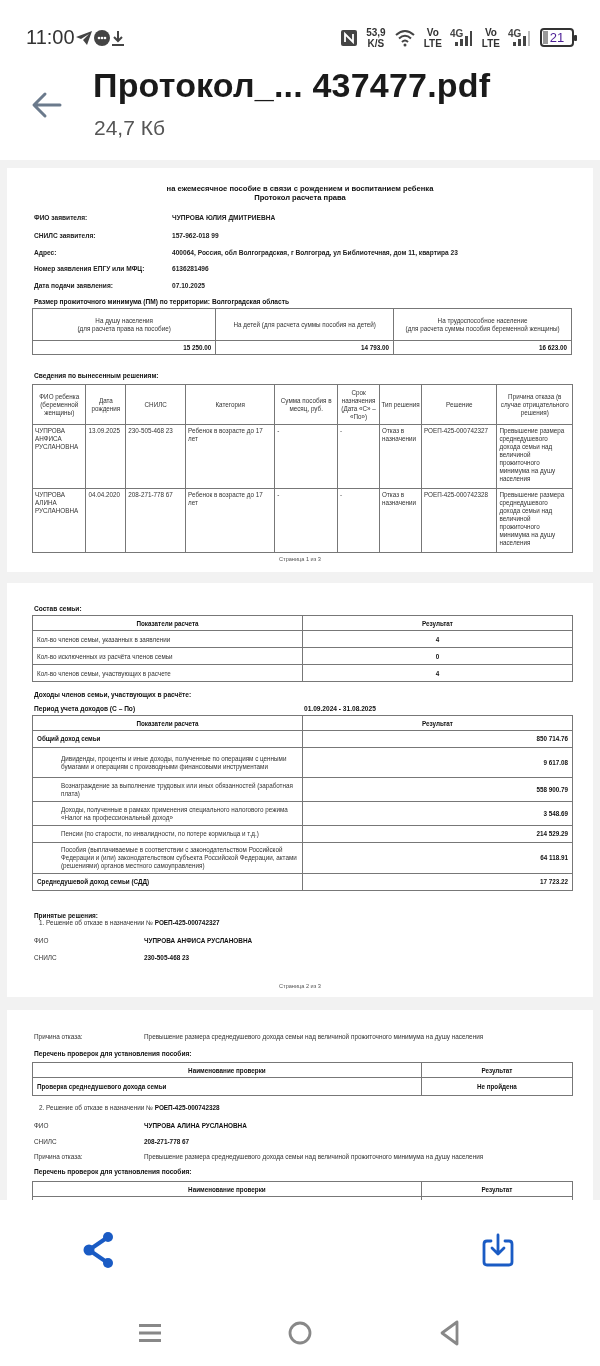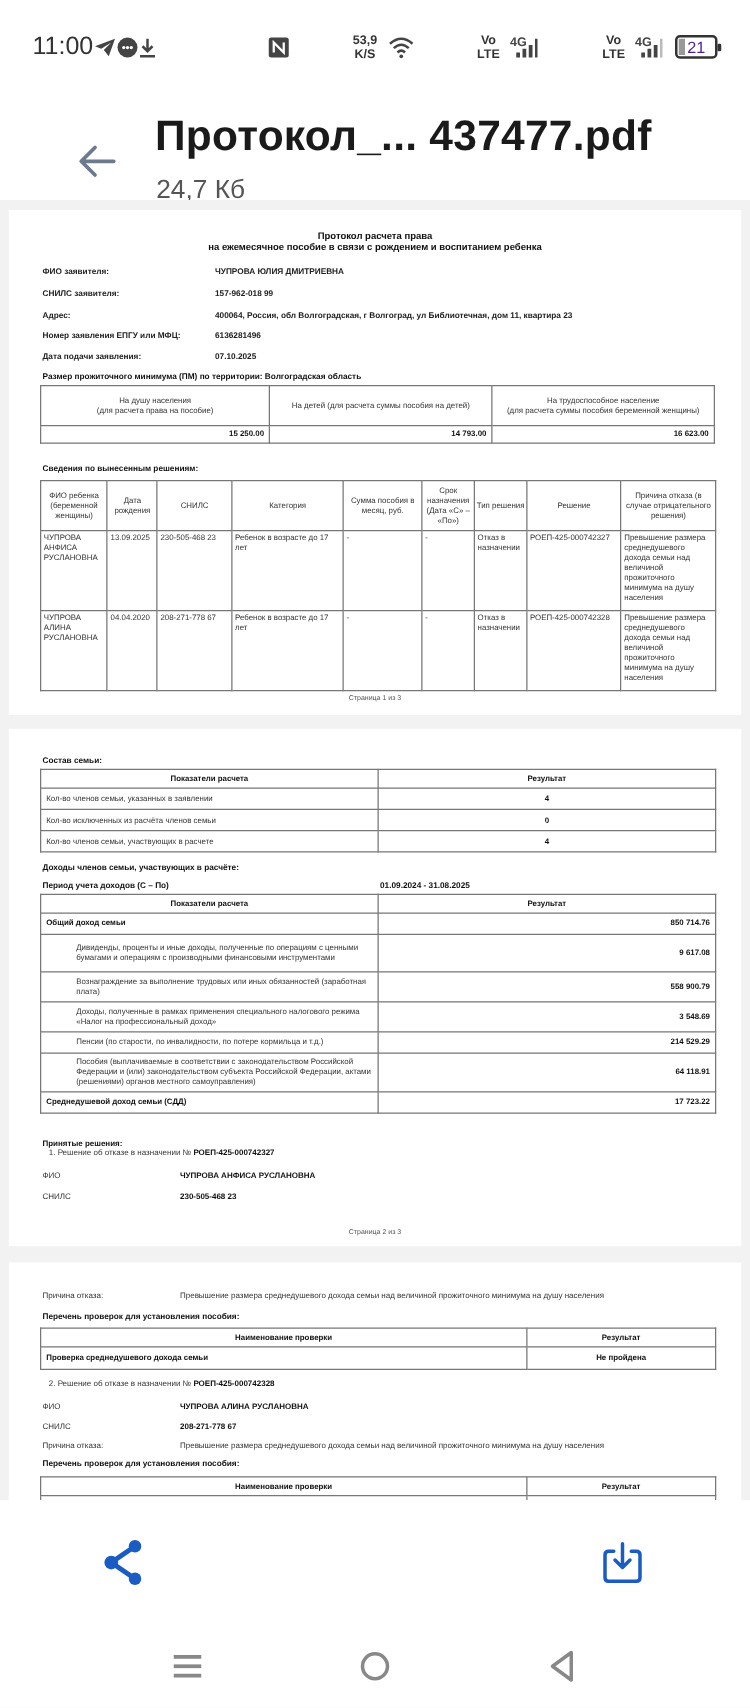--- a/index.html
+++ b/index.html
@@ -6,27 +6,27 @@
   html, body { width: 600px; height: 1366px; overflow: hidden; background: #ffffff; }
   body { font-family: "Liberation Sans", sans-serif; color: #111; position: relative; }
 
   
   .statusbar { position: absolute; top: 0; left: 0; width: 600px; height: 75px; display: flex; align-items: center; padding: 0 26px; justify-content: space-between; }
   .sb-left { display: flex; align-items: center; font-size: 20px; color: #333; }
   .sb-time { font-size: 20px; color: #333; }
   .sb-icon { display: inline-flex; align-items: center; justify-content: center; color: #444; }
   .sb-right { display: flex; align-items: center; gap: 8px; color: #333; }
   .sb-small { font-size: 10px; line-height: 10px; text-align: center; color: #333; font-weight: bold; }
-  .sb-small div { line-height: 11px; margin-left: 42px; }
+  .sb-small div { line-height: 11px; }
   .battery { width: 34px; height: 19px; border: 2px solid #333; border-radius: 4px; font-size: 13px; display: flex; align-items: center; justify-content: center; position: relative; color: #4c1d95; }
   .battery::after { content: ""; position: absolute; right: -5px; top: 5px; width: 3px; height: 6px; background: #333; border-radius: 1px; }
   .battery .lvl { position: absolute; left: 1px; top: 1px; bottom: 1px; width: 5px; background: #999; }
 
   
-  .appbar { position: absolute; top: 86px; left: 0; width: 504px; height: 90px; margin-left: 31px; }
+  .appbar { position: absolute; top: 62px; left: 0; width: 504px; height: 90px; }
   .back-btn { position: absolute; left: 30px; top: 28px; width: 34px; height: 30px; cursor: pointer; }
   .file-title { position: absolute; left: 93px; top: 4px; font-size: 34px; font-weight: bold; color: #1a1a1a; letter-spacing: 0.2px; }
   .file-size { position: absolute; left: 94px; top: 54px; font-size: 21px; color: #555; }
 
   
   .viewer { position: absolute; top: 160px; left: 0; width: 600px; height: 1040px; background: #f2f2f2; overflow: hidden; }
   .page { position: absolute; left: 7px; width: 586px; background: #fff; }
   .p1 { top: 8px; height: 404px; }
   .p2 { top: 423px; height: 414px; }
   .p3 { top: 850px; height: 200px; }
@@ -164,22 +164,22 @@
       </svg>
   </div>
   <div class="file-title">Протокол_... 437477.pdf</div>
   <div class="file-size">24,7 Кб</div>
 </div>
 
 <div class="viewer">
 
   <div class="page p1 doc">
     <div class="title">
+      <div>на ежемесячное пособие в связи с рождением и воспитанием ребенка</div>
       <div>Протокол расчета права</div>
-      <div>на ежемесячное пособие в связи с рождением и воспитанием ребенка</div>
     </div>
 
     <div class="kv" style="top:46px;">
       <span class="k">ФИО заявителя:</span>
       <span class="v">ЧУПРОВА ЮЛИЯ ДМИТРИЕВНА</span>
     </div>
     <div class="kv" style="top:64px;">
       <span class="k">СНИЛС заявителя:</span>
       <span class="v">157-962-018 99</span>
     </div>

